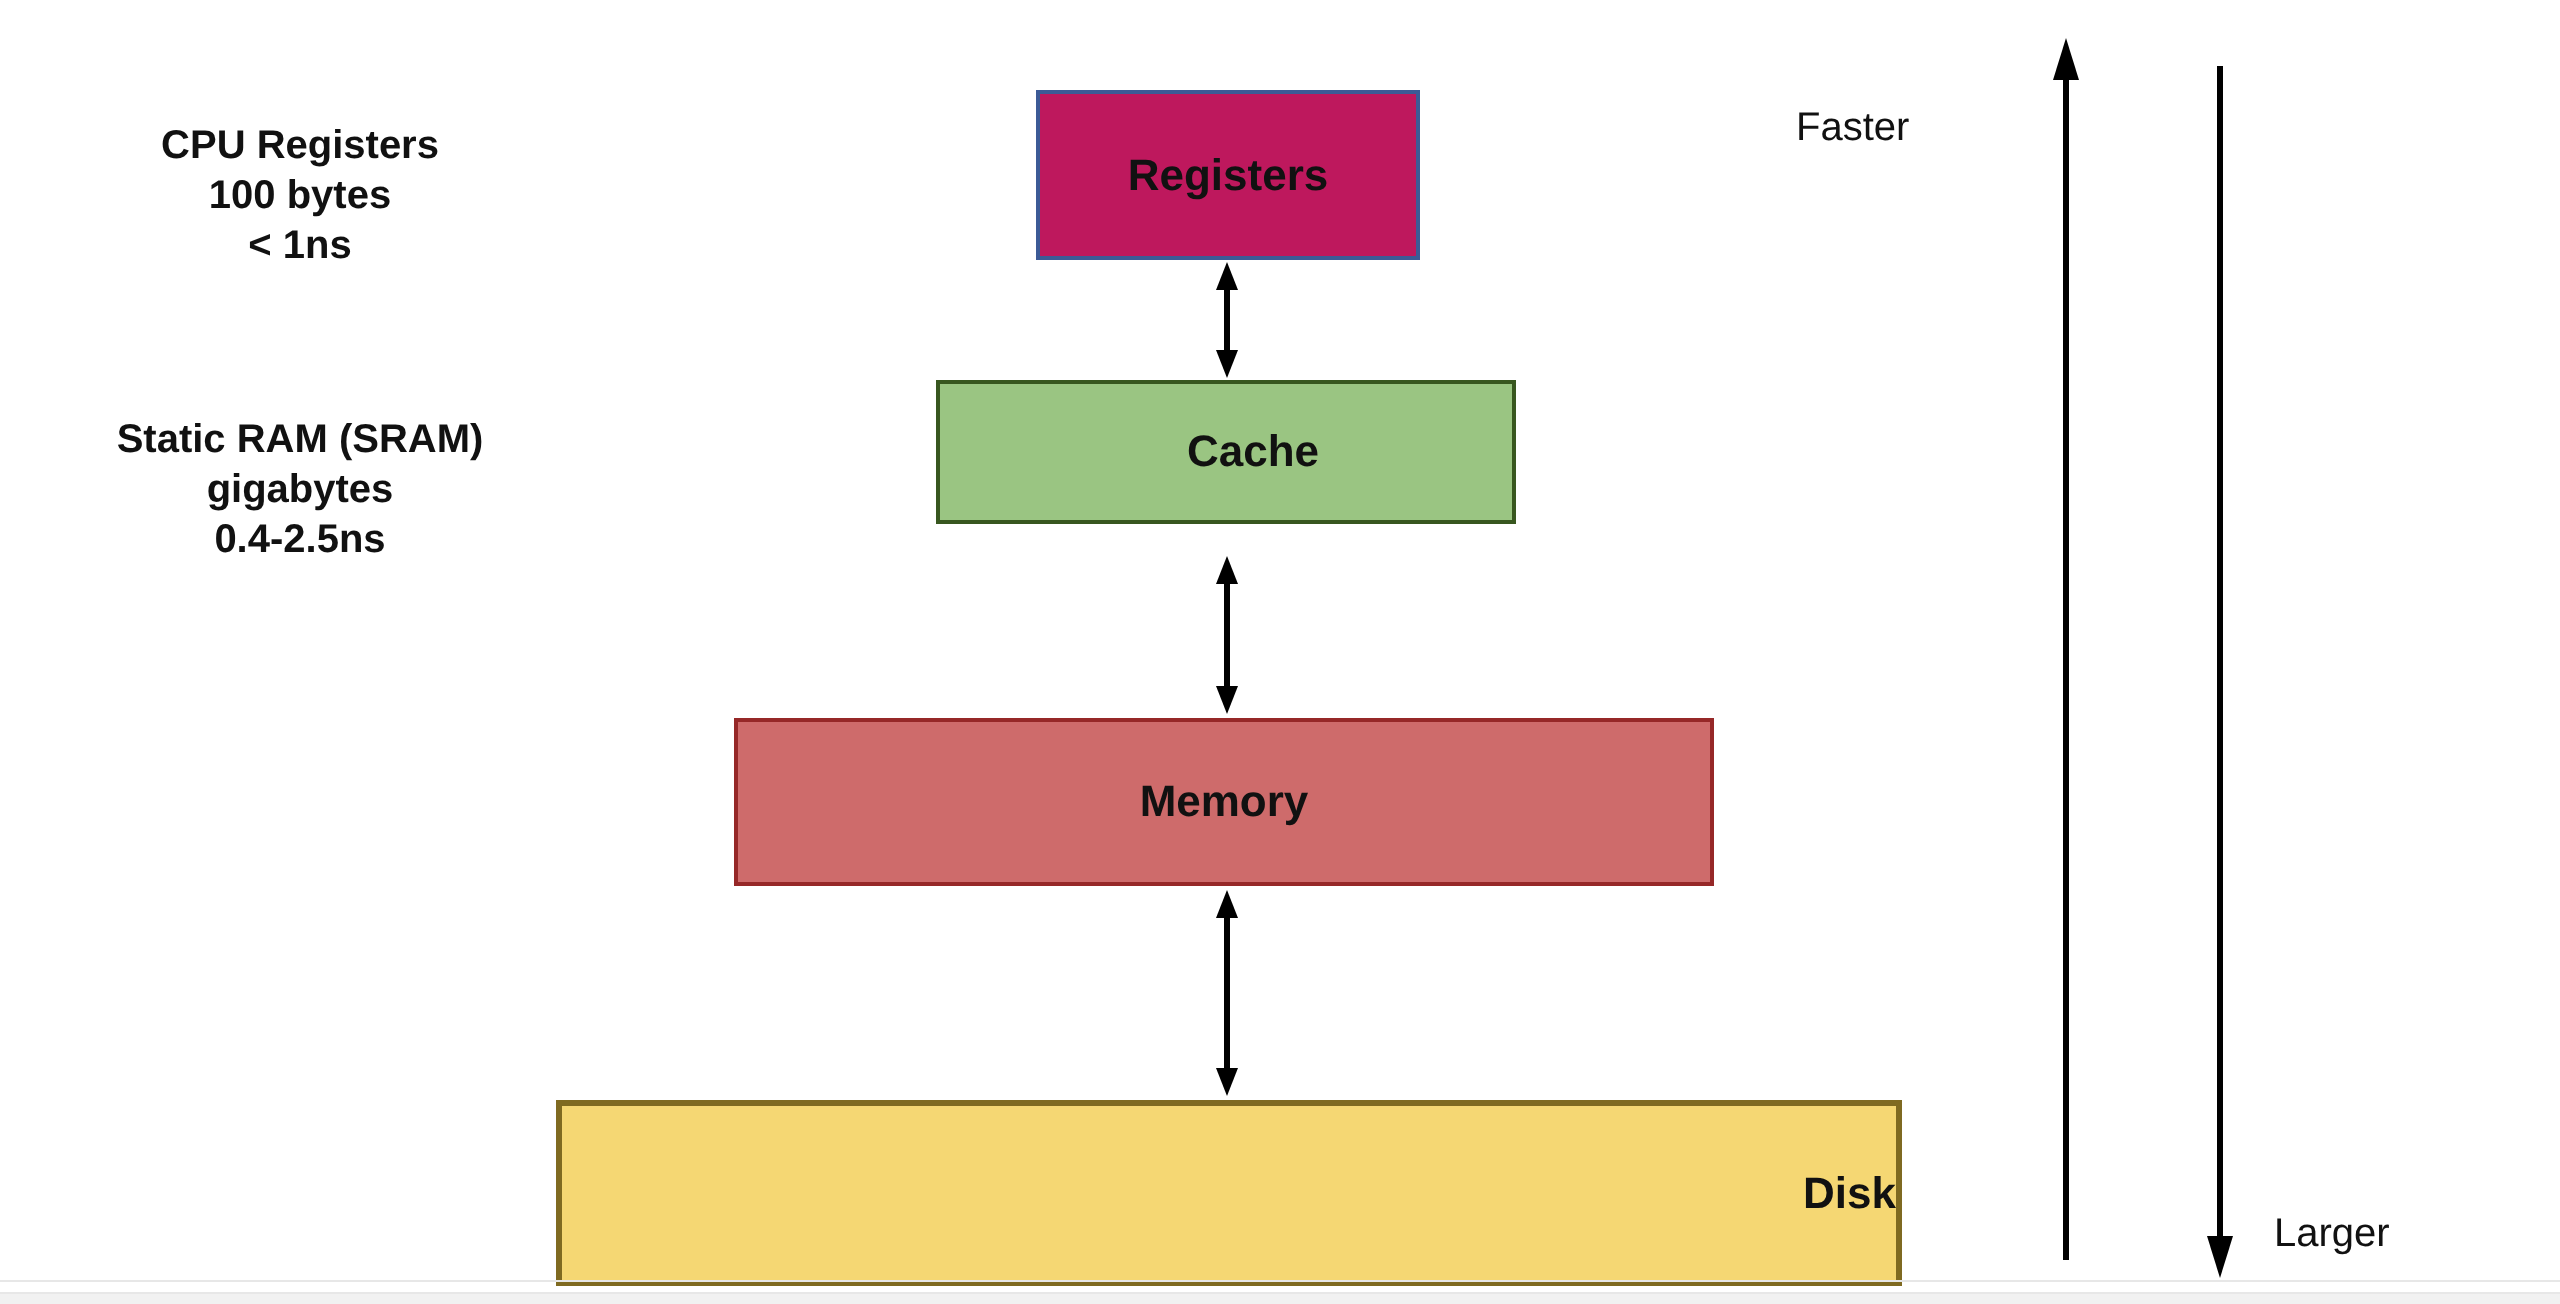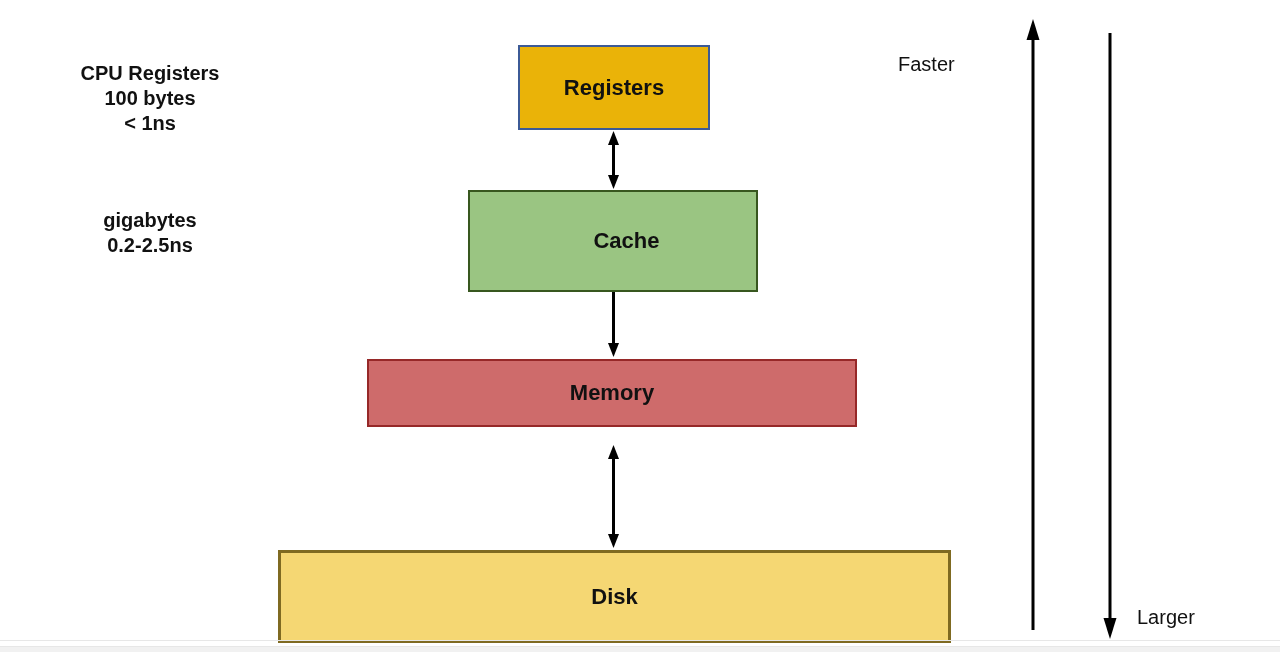--- a/index.html
+++ b/index.html
@@ -35,23 +35,23 @@
     position:absolute;
     box-sizing:border-box;
     border:2px solid #444;
     display:flex;
     align-items:center;
     justify-content:center;
     font-weight:bold;
     font-size:22px;
   }
   .box-registers{left:518px;top:45px;width:192px;height:85px;}
-  .box-cache{left:468px;top:190px;width:290px;height:102px;padding-left:27px;}
-  .box-memory{left:367px;top:359px;width:490px;height:68px;}
-  .box-disk{left:278px;top:550px;width:673px;height:93px;border-width:3px;}
+  .box-cache{left:468px;top:190px;width:290px;height:72px;padding-left:27px;}
+  .box-memory{left:367px;top:359px;width:490px;height:84px;}
+  .box-disk{left:278px;top:550px;width:673px;height:93px;border-width:3px;justify-content:flex-end;}
 
   .note{
     position:absolute;
     font-weight:normal;
     font-size:20px;
     line-height:25px;
   }
   .note-faster{left:898px;top:52px;}
   .note-larger{left:1137px;top:605px;}
 
@@ -88,25 +88,26 @@
       <polygon points="1110,639 1103.5,618 1116.5,618"></polygon>
     </g>
   </svg>
 
   <div class="side-label sl-0">
     <div>CPU Registers</div>
     <div>100 bytes</div>
     <div>&lt; 1ns</div>
   </div>
   <div class="side-label sl-1">
+    <div>Static RAM (SRAM)</div>
     <div>gigabytes</div>
-    <div>0.2-2.5ns</div>
+    <div>0.4-2.5ns</div>
   </div>
 
-  <div class="box box-registers" style="background-color: #eab308; border-color: rgb(60, 90, 150); align-items: center;">
+  <div class="box box-registers" style="background-color: #be185d; border-color: rgb(60, 90, 150); align-items: center;">
     <span>Registers</span>
   </div>
   <div class="box box-cache" style="background-color: rgb(154, 197, 130); border-color: rgb(56, 87, 31);">
     <span>Cache</span>
   </div>
   <div class="box box-memory" style="background-color: rgb(206, 107, 107); border-color: rgb(150, 40, 40);">
     <span>Memory</span>
   </div>
   <div class="box box-disk" style="background-color: rgb(245, 215, 115); border-color: rgb(127, 106, 33);">
     <span>Disk</span>

